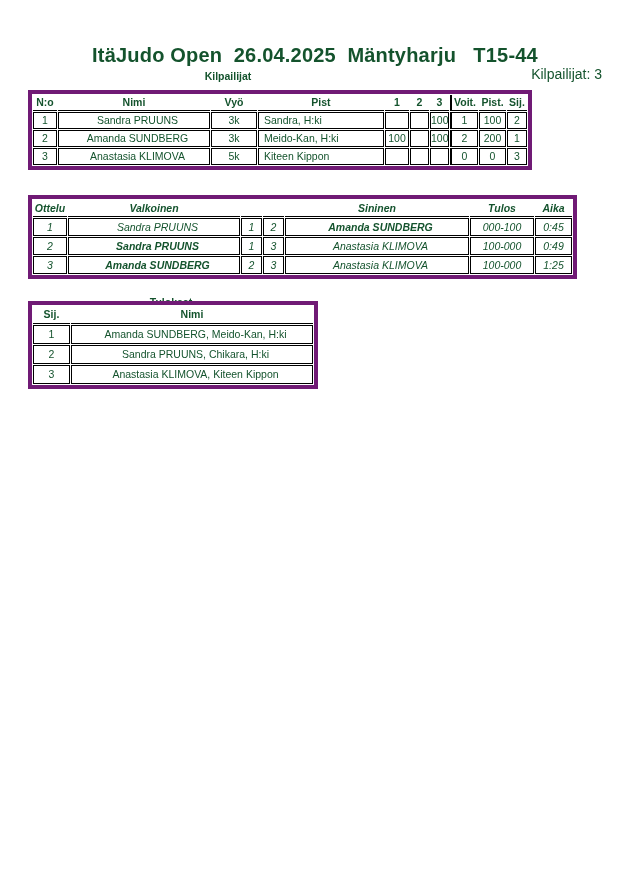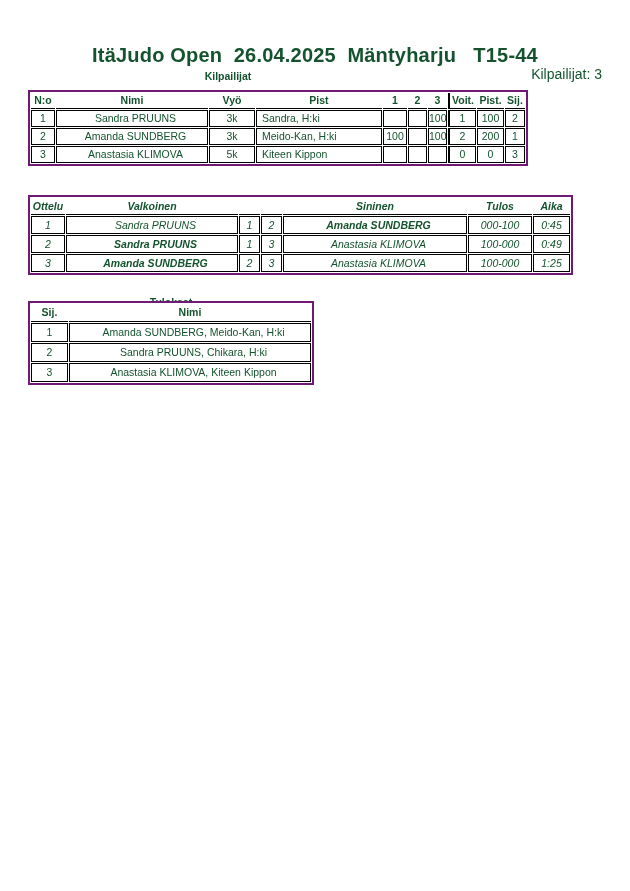--- a/index.html
+++ b/index.html
@@ -15,21 +15,21 @@
     position:absolute; font-size:10.5px; font-weight:bold; text-align:center;
     white-space:pre;
   }
   #h-kilpailijat { left:28px; top:70px; width:400px; }
   #h-ottelut     { left:28px; top:179px; width:545px; }
   #h-tulokset    { left:28px; top:288px; width:286px;margin-top:8px; }
   .competitors-count {
     position:absolute; top:66px; right:28px; font-size:14px; white-space:pre;
   }
   table.grid {
-    position:absolute; border:2px solid #701a75; border-collapse:separate;
+    position:absolute; border:4px solid #701a75; border-collapse:separate;
     border-spacing:1px; table-layout:fixed; background:#ffffff;
   }
   table.grid th {
     border:none; border-bottom:1px solid #000; font-weight:bold;
     font-size:10.5px; padding:0; text-align:center; line-height:1;
     white-space:nowrap; overflow:hidden;
   }
   table.grid td {
     border:1px solid #000; font-size:10.5px; padding:0; text-align:center;
     vertical-align:middle; line-height:1; white-space:nowrap; overflow:hidden;

